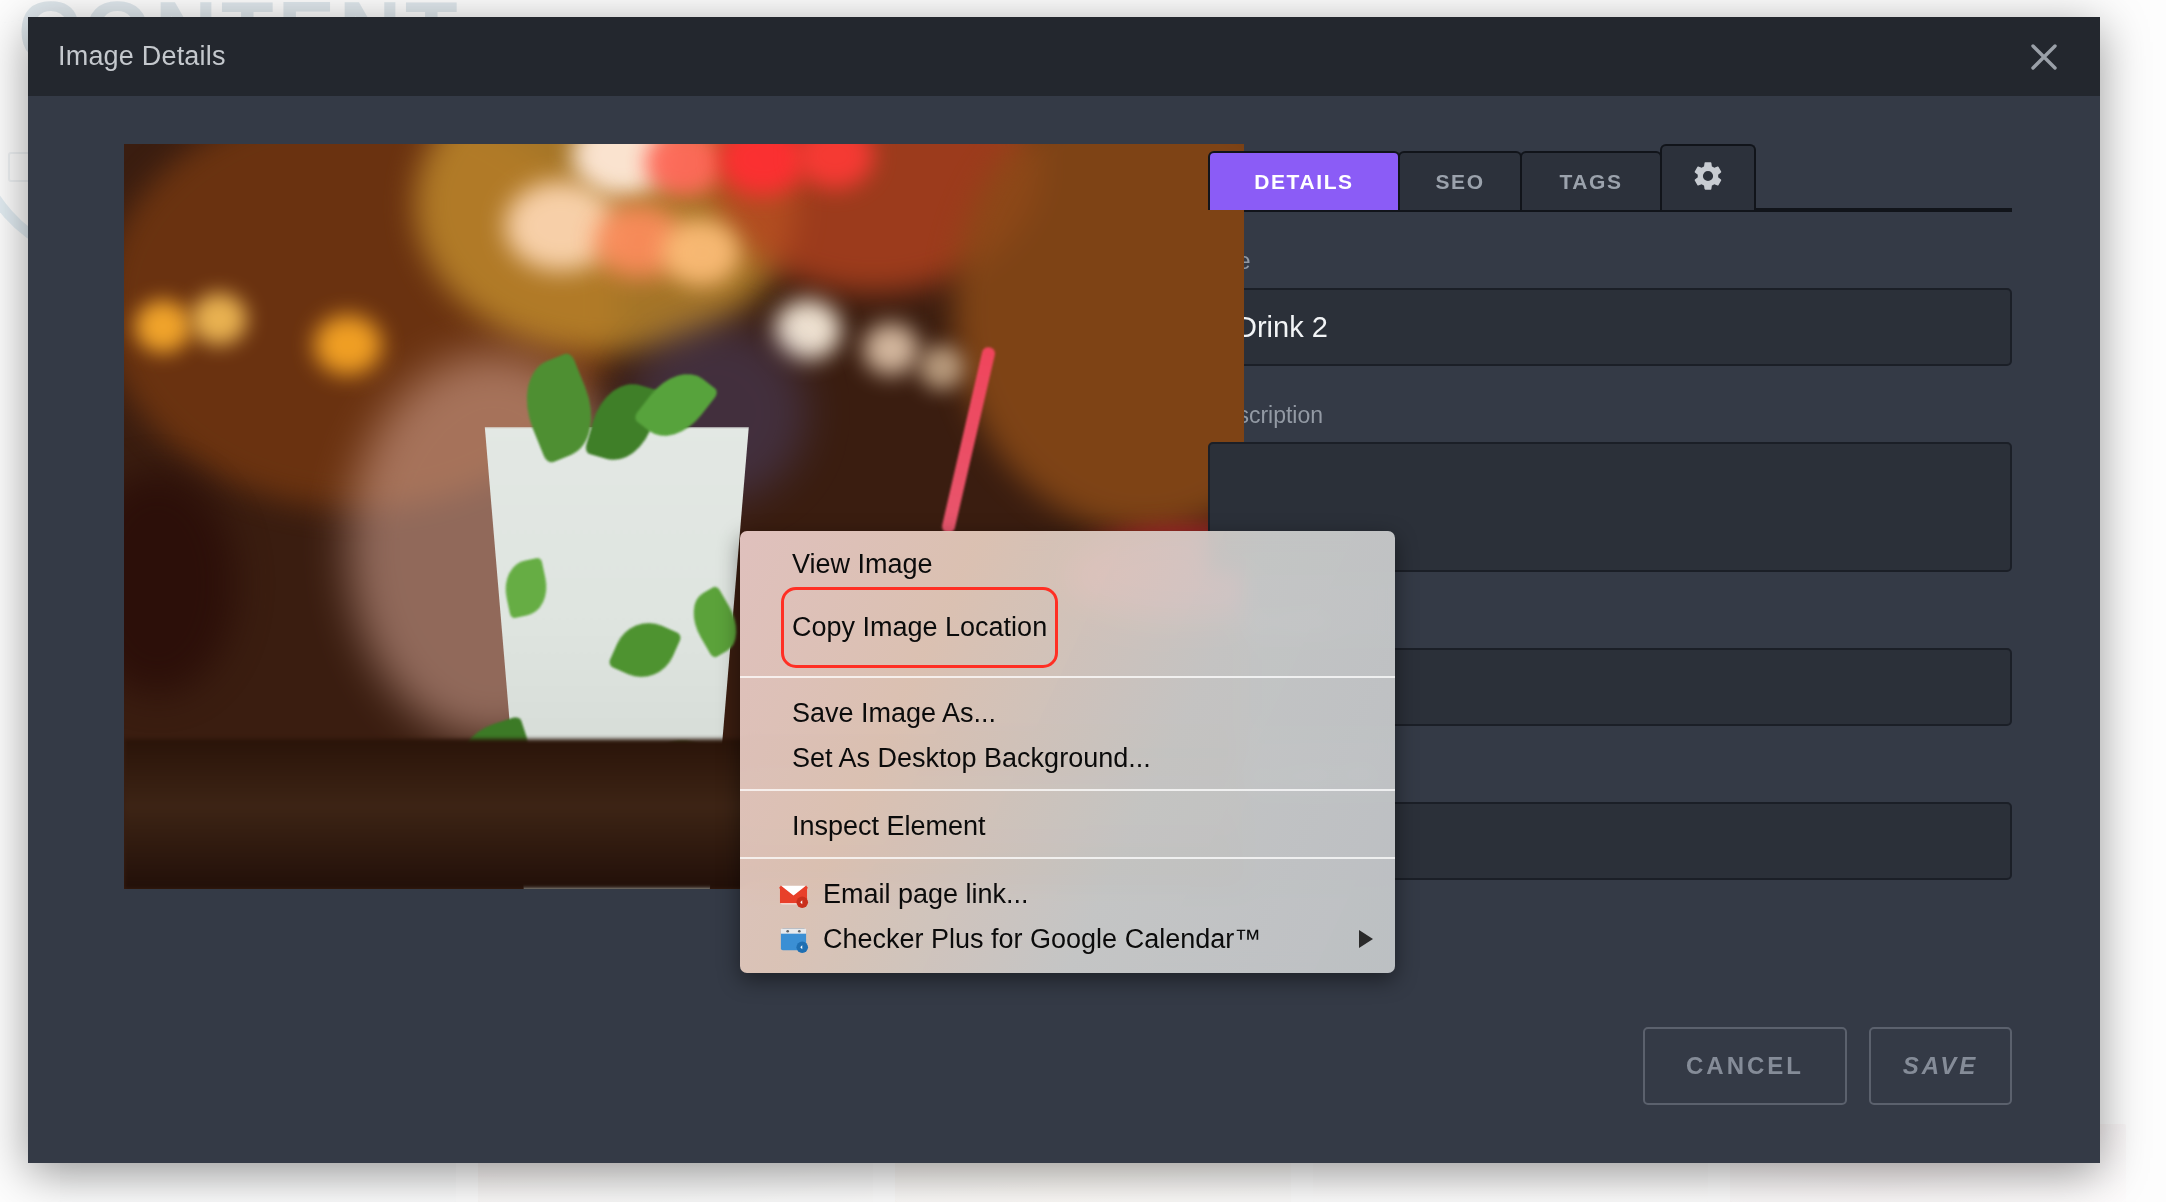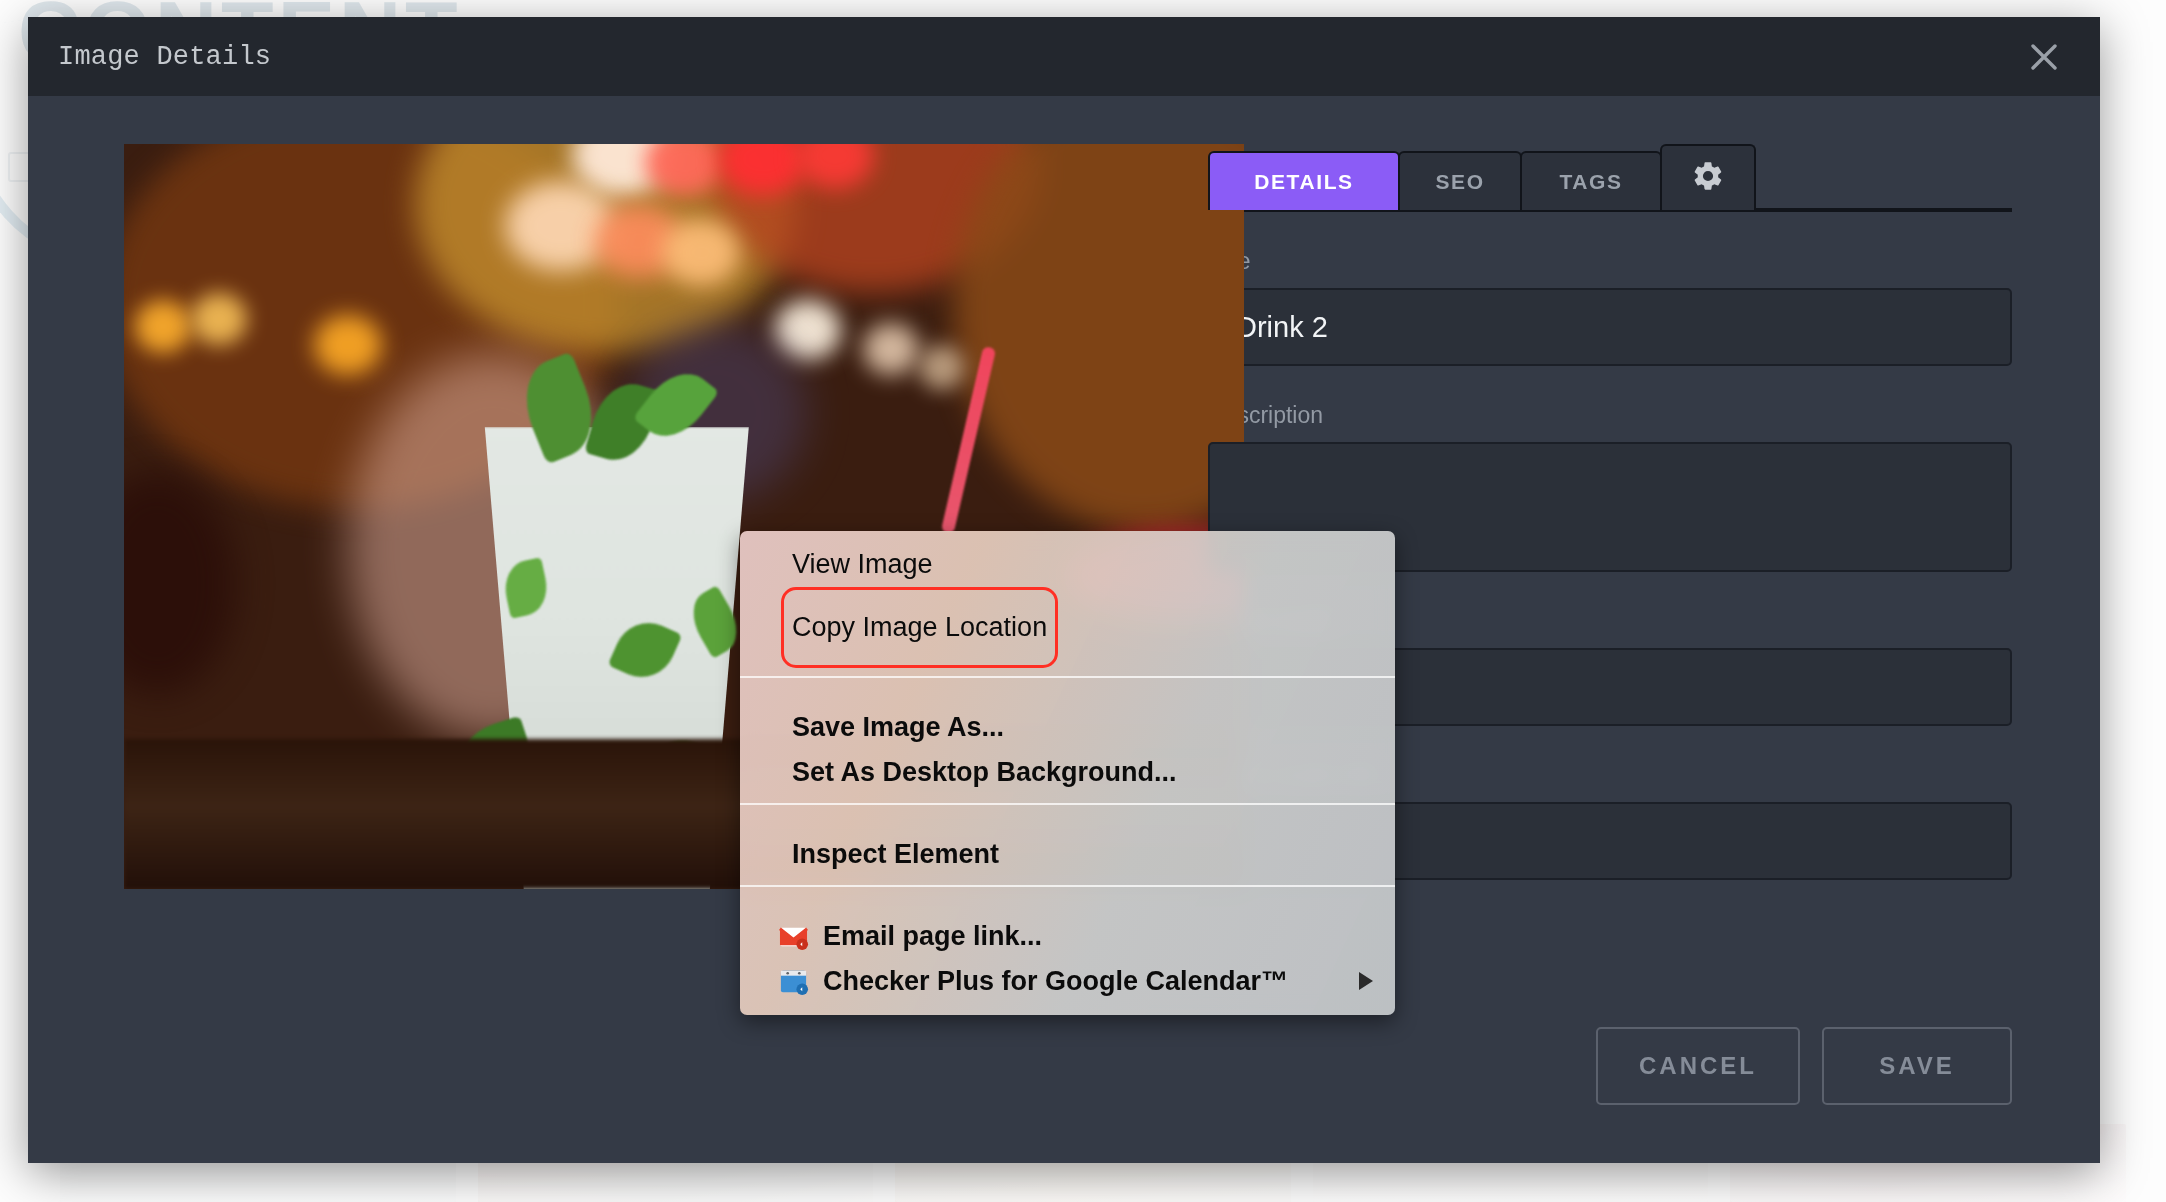--- a/index.html
+++ b/index.html
@@ -46,21 +46,20 @@
   #modal {
     position: absolute; left: 28px; top: 17px;
     width: 2072px; height: 1146px;
     background: #343a46;
     box-shadow: 0 10px 44px rgba(0,0,0,.40);
   }
   #modal-header {
     height: 79px; background: #23272e;
     display: flex; align-items: center; justify-content: space-between;
     padding: 0 34px 0 30px;
-    font-family: Liberation Mono, monospace;
   }
   #modal-title { color: #c4c8cd; font-size: 27px; font-weight: 400; letter-spacing: .2px; }
   #close-btn {
     width: 44px; height: 44px; display: flex; align-items: center; justify-content: center;
     cursor: pointer;
   }
   #close-btn svg { display:block; }
 
   #modal-body { display: flex; padding: 48px 0 0 0; height: calc(100% - 79px); position: relative; }
 
@@ -120,32 +119,32 @@
 
   #footer-buttons {
     position: absolute; right: 88px; bottom: 58px; display: flex; gap: 22px; align-items: flex-end;
   }
   .footer-btn {
     border: 2px solid #5b616d; border-radius: 5px; background: transparent;
     color: #858c98; font-size: 24px; font-weight: 700; letter-spacing: 3px;
     padding: 23px 0; width: 204px; text-align: center; cursor: pointer;
     font-family: "Liberation Sans", sans-serif;
   }
-  .footer-btn.save { width: 190px; }
+  .footer-btn.save { width: 143px; font-style: italic; }
 
   
   #context-menu {
     position: absolute; left: 740px; top: 531px; width: 655px;
     border-radius: 7px; overflow: hidden;
     background: linear-gradient(115deg, rgba(236,205,202,.93) 0%, rgba(231,205,190,.93) 28%, rgba(205,206,205,.94) 62%, rgba(196,199,202,.95) 100%);
     box-shadow: 0 7px 22px rgba(0,0,0,.45);
     backdrop-filter: blur(10px);
     padding: 11px 0 9px;
   }
-  .menu-group + .menu-group { border-top: 2px solid rgba(255,255,255,.75); padding-top: 27px; margin-top: 8px; font-weight: bold; }
+  .menu-group + .menu-group { border-top: 2px solid rgba(255,255,255,.75); padding-top: 13px; margin-top: 8px; }
   .menu-group:last-child { padding-bottom: 2px; }
   .menu-item {
     display: flex; align-items: center; gap: 14px;
     padding: 6px 22px 6px 38px; color: #0b0b0b; font-size: 27px;
     cursor: pointer; position: relative;
   }
   .menu-item .mi-label { line-height: 1.22; }
   .menu-item.highlighted .mi-label {
     outline: 3px solid #ff2f24; border-radius: 12px; padding: 21px 8px; margin: -3px -8px;
   }

